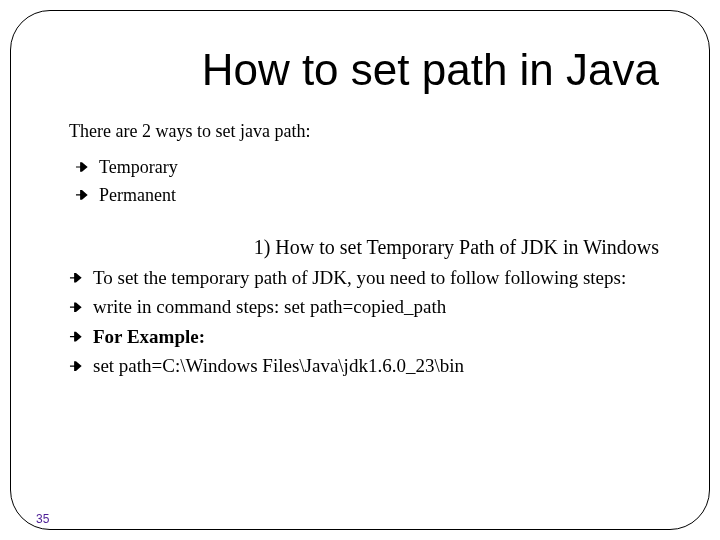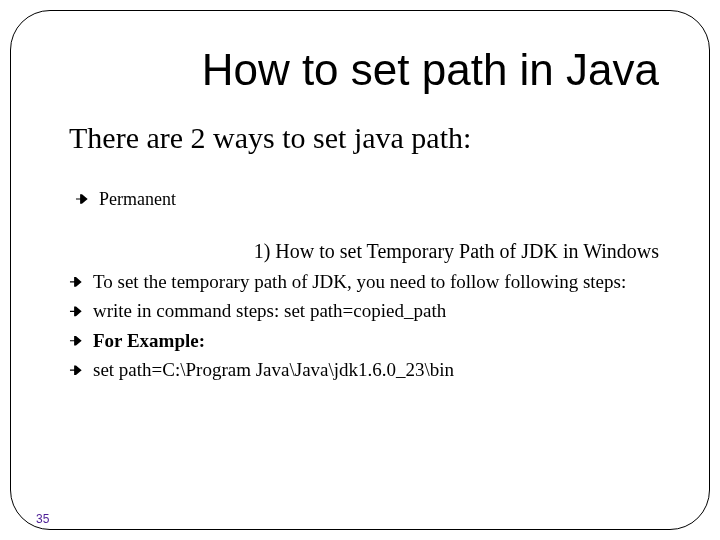--- a/index.html
+++ b/index.html
@@ -28,22 +28,22 @@
   .title {
     font-family: Arial, Helvetica, sans-serif;
     font-size: 44px;
     font-weight: normal;
     text-align: right;
     margin-bottom: 26px;
     margin-top: 6px;
     padding-left: 30px;
   }
   .intro {
-    font-size: 30px;
-    margin-bottom: 31px;
+    font-size: 18px;
+    margin-bottom: 12px;
   }
   .small-list {
     list-style: none;
     margin-left: 6px;
     margin-bottom: 26px;
   }
   .small-list li {
     font-size: 18px;
     line-height: 1.55;
     position: relative;
@@ -101,26 +101,27 @@
 </style>
 </head>
 <body>
 
 <div class="slide-frame">
   <h1 class="title">How to set path in Java</h1>
 
   <p class="intro">There are 2 ways to set java path:</p>
 
   <ul class="small-list">
+    <li>Temporary</li>
     <li>Permanent</li>
   </ul>
 
   <p class="subheading">1) How to set Temporary Path of JDK in Windows</p>
 
   <ul class="content-list">
     <li>To set the temporary path of JDK, you need to follow following steps:</li>
     <li>write in command steps: set path=copied_path</li>
     <li class="bold">For Example:</li>
-    <li>set path=C:\Program Java\Java\jdk1.6.0_23\bin</li>
+    <li>set path=C:\Windows Files\Java\jdk1.6.0_23\bin</li>
   </ul>
 </div>
 
 <div class="page-num">35</div>
 
 </body></html>

